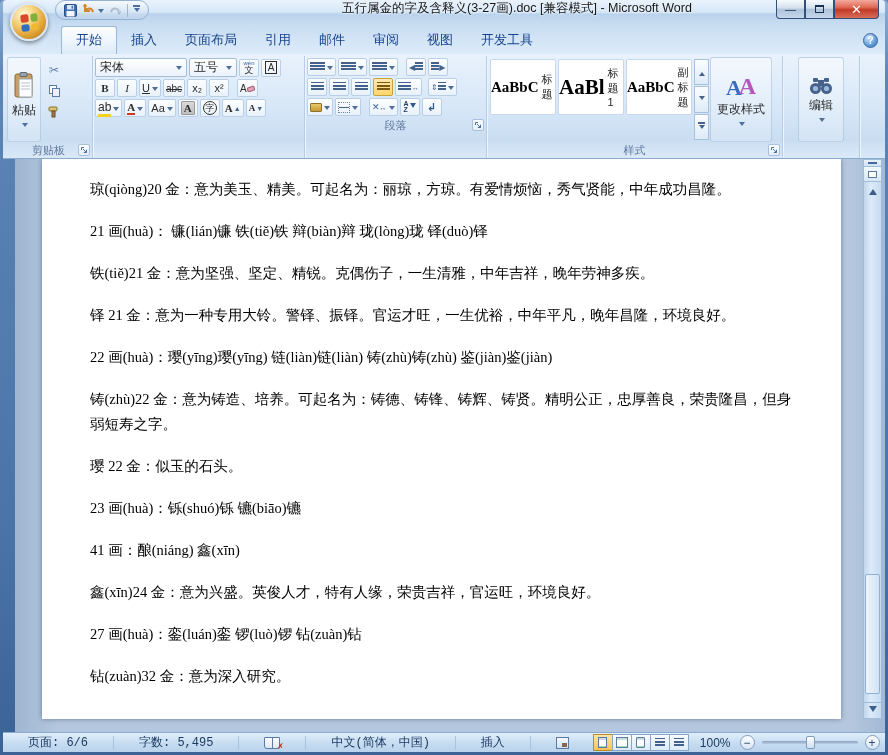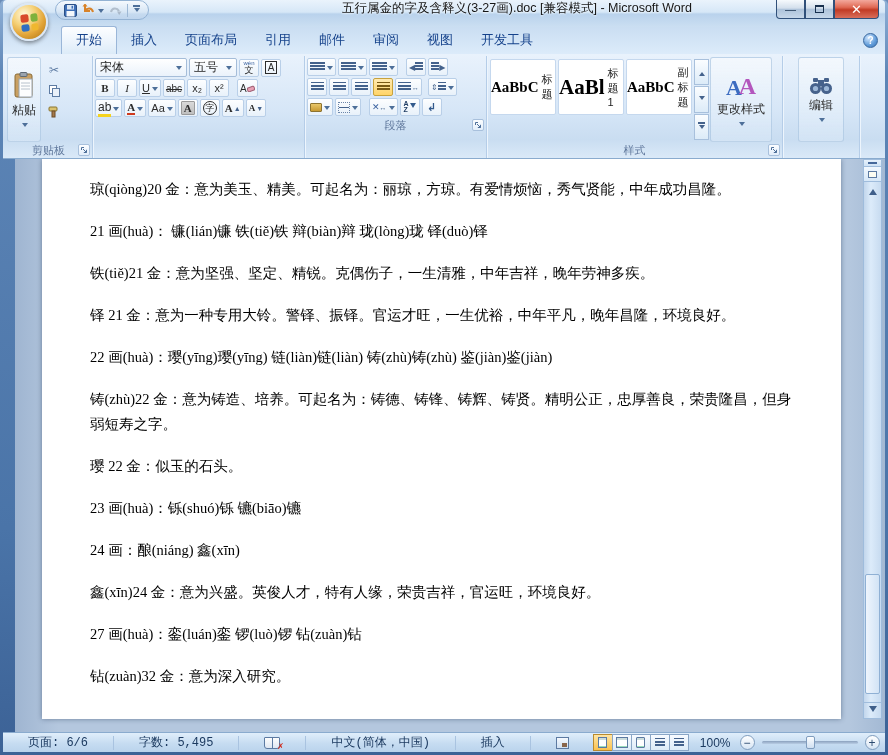--- a/index.html
+++ b/index.html
@@ -477,21 +477,21 @@
     <div class="page">
       <div class="page-inner">
         <p class="para">琼(qiòng)20 金：意为美玉、精美。可起名为：丽琼，方琼。有爱情烦恼，秀气贤能，中年成功昌隆。</p>
         <p class="para">21 画(huà)： 镰(lián)镰 铁(tiě)铁 辩(biàn)辩 珑(lòng)珑 铎(duò)铎</p>
         <p class="para">铁(tiě)21 金：意为坚强、坚定、精锐。克偶伤子，一生清雅，中年吉祥，晚年劳神多疾。</p>
         <p class="para">铎 21 金：意为一种专用大铃。警铎、振铎。官运才旺，一生优裕，中年平凡，晚年昌隆，环境良好。</p>
         <p class="para">22 画(huà)：璎(yīng)璎(yīng) 链(liàn)链(liàn) 铸(zhù)铸(zhù) 鉴(jiàn)鉴(jiàn)</p>
         <p class="para">铸(zhù)22 金：意为铸造、培养。可起名为：铸德、铸锋、铸辉、铸贤。精明公正，忠厚善良，荣贵隆昌，但身弱短寿之字。</p>
         <p class="para">璎 22 金：似玉的石头。</p>
         <p class="para">23 画(huà)：铄(shuó)铄 镳(biāo)镳</p>
-        <p class="para">24 画：酿(niáng) 鑫(xīn)</p>
+        <p class="para">41 画：酿(niáng) 鑫(xīn)</p>
         <p class="para">鑫(xīn)24 金：意为兴盛。英俊人才，特有人缘，荣贵吉祥，官运旺，环境良好。</p>
         <p class="para">27 画(huà)：銮(luán)銮 锣(luò)锣 钻(zuàn)钻</p>
         <p class="para">钻(zuàn)32 金：意为深入研究。</p>
       </div>
     </div>
     <div class="vscroll">
       <div class="split">
           <i></i>
         </div>
       <div class="rulerbtn">

